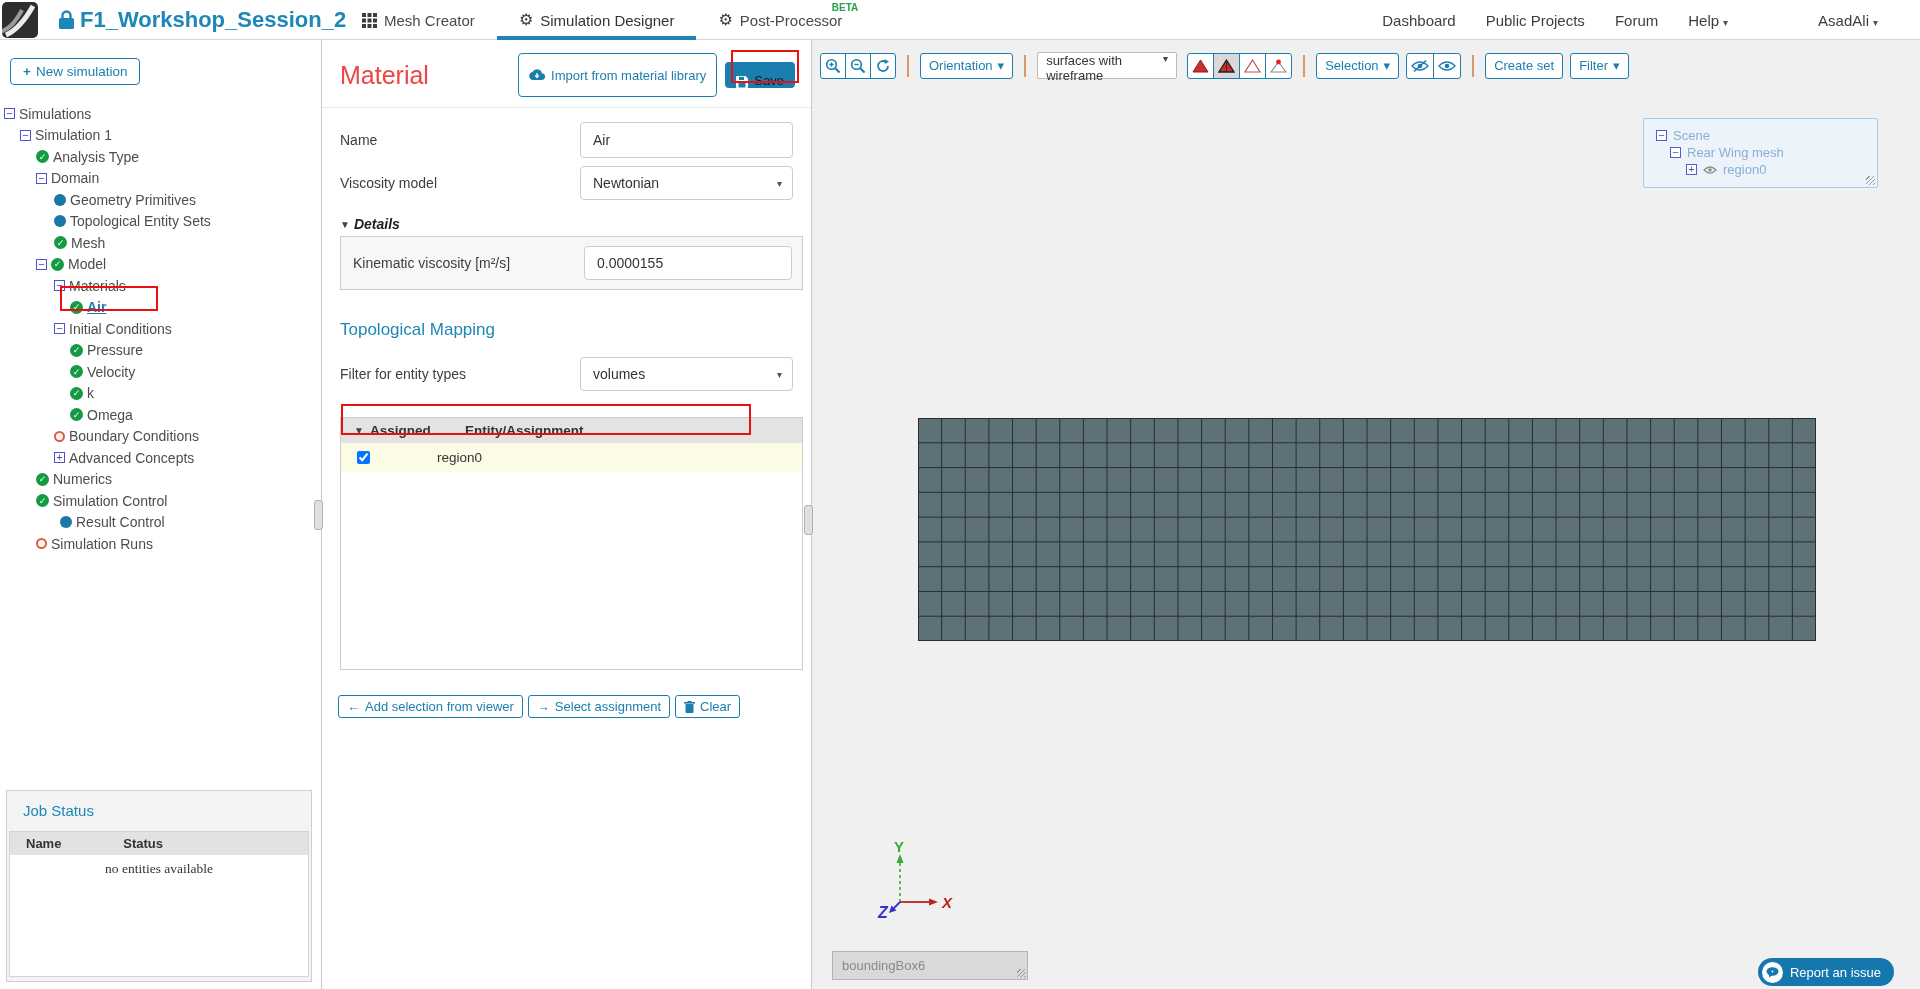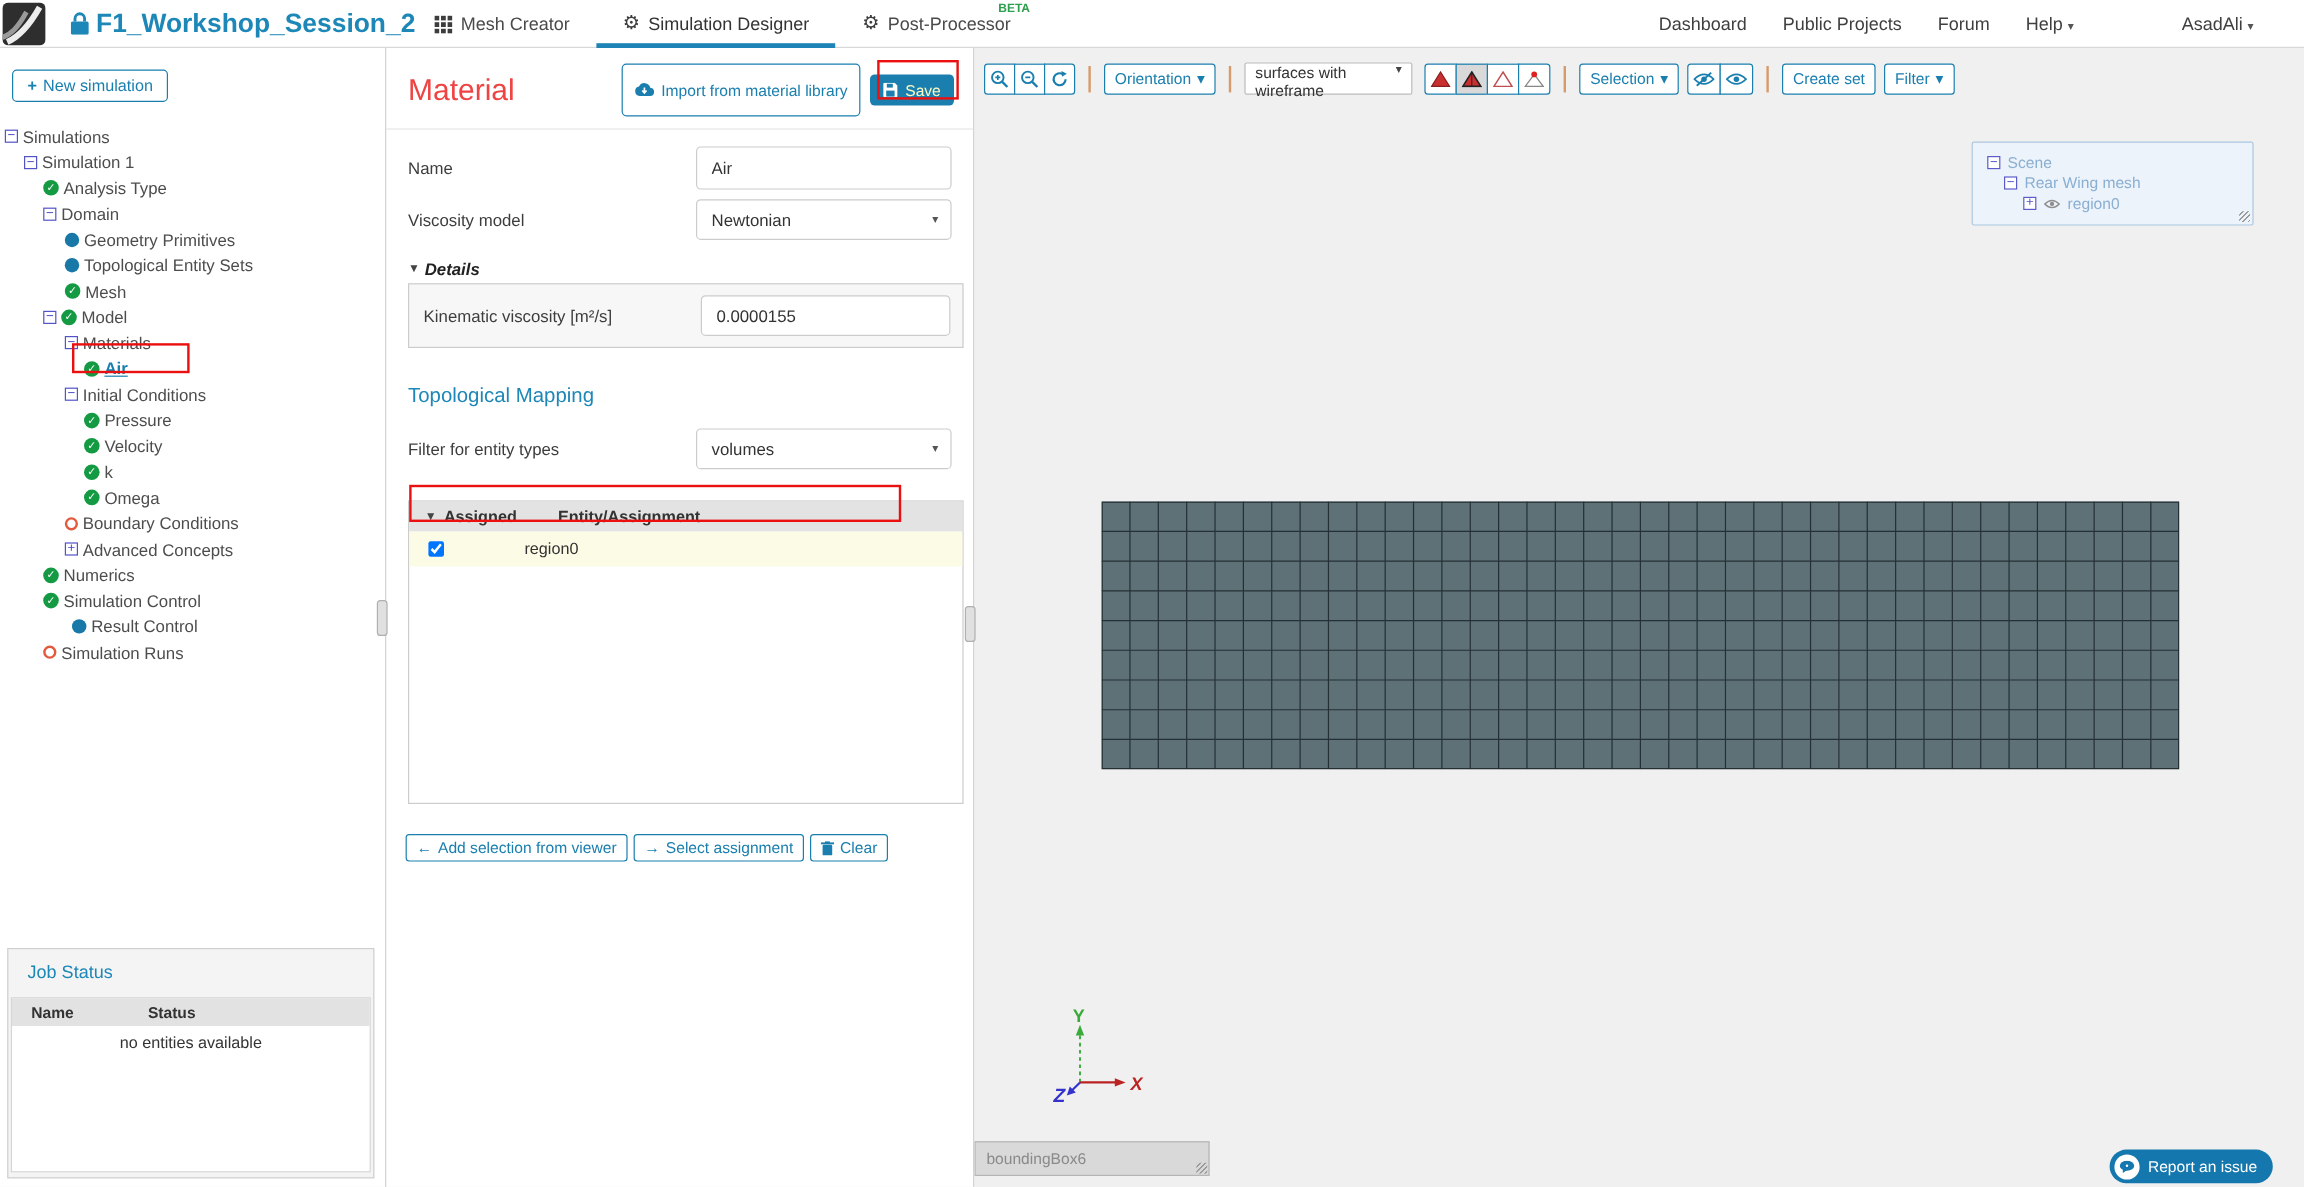--- a/index.html
+++ b/index.html
@@ -40,33 +40,33 @@
   .tstat.ring{width:11px;height:11px;border-radius:50%;border:2px solid #e2593c;background:#fff;}
   .tlab.selected{color:#1a7fae;font-weight:bold;text-decoration:underline;}
 
   .jobpanel{position:absolute;left:6px;top:750px;width:306px;height:192px;background:#f4f4f4;
     border:1px solid #cfcfcf;}
   .jobtitle{padding:11px 0 0 16px;font-size:15px;color:#1d87b7;}
   .jobtable{position:absolute;left:2px;right:2px;top:40px;bottom:4px;background:#fff;border:1px solid #d5d5d5;}
   .jobhead{display:flex;height:23px;background:#e2e2e2;align-items:center;font-size:13px;font-weight:bold;color:#333;}
   .jobhead .c1{width:38%;padding-left:16px;}
   .jobhead .c2{width:62%;text-align:left;}
-  .jobempty{text-align:center;font-size:13.5px;color:#333;margin-top:6px;}
+  .jobempty{text-align:center;font-size:13.5px;color:#333;margin-top:6px;font-family:Liberation Serif, serif;}
 
   
   .panel{position:absolute;left:322px;top:40px;width:490px;height:949px;background:#fff;
     border-right:1px solid #c9c9c9;}
   .panel-head{display:flex;align-items:center;justify-content:space-between;
     padding:13px 16px 10px 18px;border-bottom:1px solid #e6e6e6;}
   .panel-title{font-size:25px;color:#ef4444;}
   .head-btns{display:flex;gap:8px;align-items:center;}
   .btn-outline{height:44px;border:1px solid #1a7fae;border-radius:4px;background:#fff;color:#1a7fae;
     font-size:13px;display:flex;align-items:center;gap:6px;padding:0 10px;}
-  .btn-primary{height:26px;border-radius:4px;background:#1a7fae;color:#fef9c3;font-size:13px;
-    display:flex;align-items:center;gap:6px;padding:0 11px;}
+  .btn-primary{height:26px;border-radius:4px;background:#1a7fae;color:#0f172a;font-size:13px;
+    display:flex;align-items:flex-end;gap:6px;padding:0 11px;}
   .formrow{display:flex;align-items:center;margin:14px 18px 0 18px;}
   .formrow label{flex:1;font-size:14px;color:#3d3d3d;}
   .tinput{width:213px;height:36px;border:1px solid #ccc;border-radius:4px;padding:0 12px;font-size:14px;
     color:#333;font-family:inherit;background:#fff;}
   .fake-select{width:213px;height:34px;border:1px solid #ccc;border-radius:4px;background:#fff;
     display:flex;align-items:center;padding:0 10px 0 12px;font-size:14px;color:#333;position:relative;}
   .fake-select .sel-caret{margin-left:auto;font-size:10px;color:#555;}
   .details-head{margin:16px 0 4px 18px;display:flex;align-items:center;gap:4px;
     font-size:14px;font-style:italic;font-weight:bold;color:#222;}
   .tri{font-size:10px;color:#444;font-style:normal;}
@@ -114,21 +114,21 @@
   .scene-indent1{margin-left:14px;}
   .scene-indent2{margin-left:30px;}
   .resize-corner{position:absolute;right:2px;bottom:2px;width:9px;height:9px;
     background:repeating-linear-gradient(135deg,transparent 0 2px,#9a9a9a 2px 3px);}
 
   .mesh-wrap{position:absolute;left:106px;top:378px;}
   #mesh-svg line{stroke:#243034;stroke-width:1;}
 
   .axes{position:absolute;left:60px;top:800px;}
 
-  .bbox-input{position:absolute;left:0;top:911px;width:196px;height:29px;background:#d9d9d9;
+  .bbox-input{position:absolute;left:20px;top:911px;width:196px;height:29px;background:#d9d9d9;
     border:1px solid #b5b5b5;color:#8a8a8a;font-size:13px;display:flex;align-items:center;padding-left:9px;}
   .report-btn{position:absolute;right:26px;bottom:3px;height:28px;border-radius:14px;background:#1477ad;
     color:#fff;font-size:13px;display:flex;align-items:center;gap:7px;padding:0 13px 0 4px;}
   .report-icon{width:21px;height:21px;border-radius:50%;background:#fff;display:flex;align-items:center;justify-content:center;}
 
   .splitter{position:absolute;width:9px;height:30px;background:#e0e0e0;border:1px solid #b0b0b0;
     border-radius:3px;z-index:60;}
   .split-left{left:314px;top:500px;}
   .split-right{left:804px;top:505px;}
 </style>

